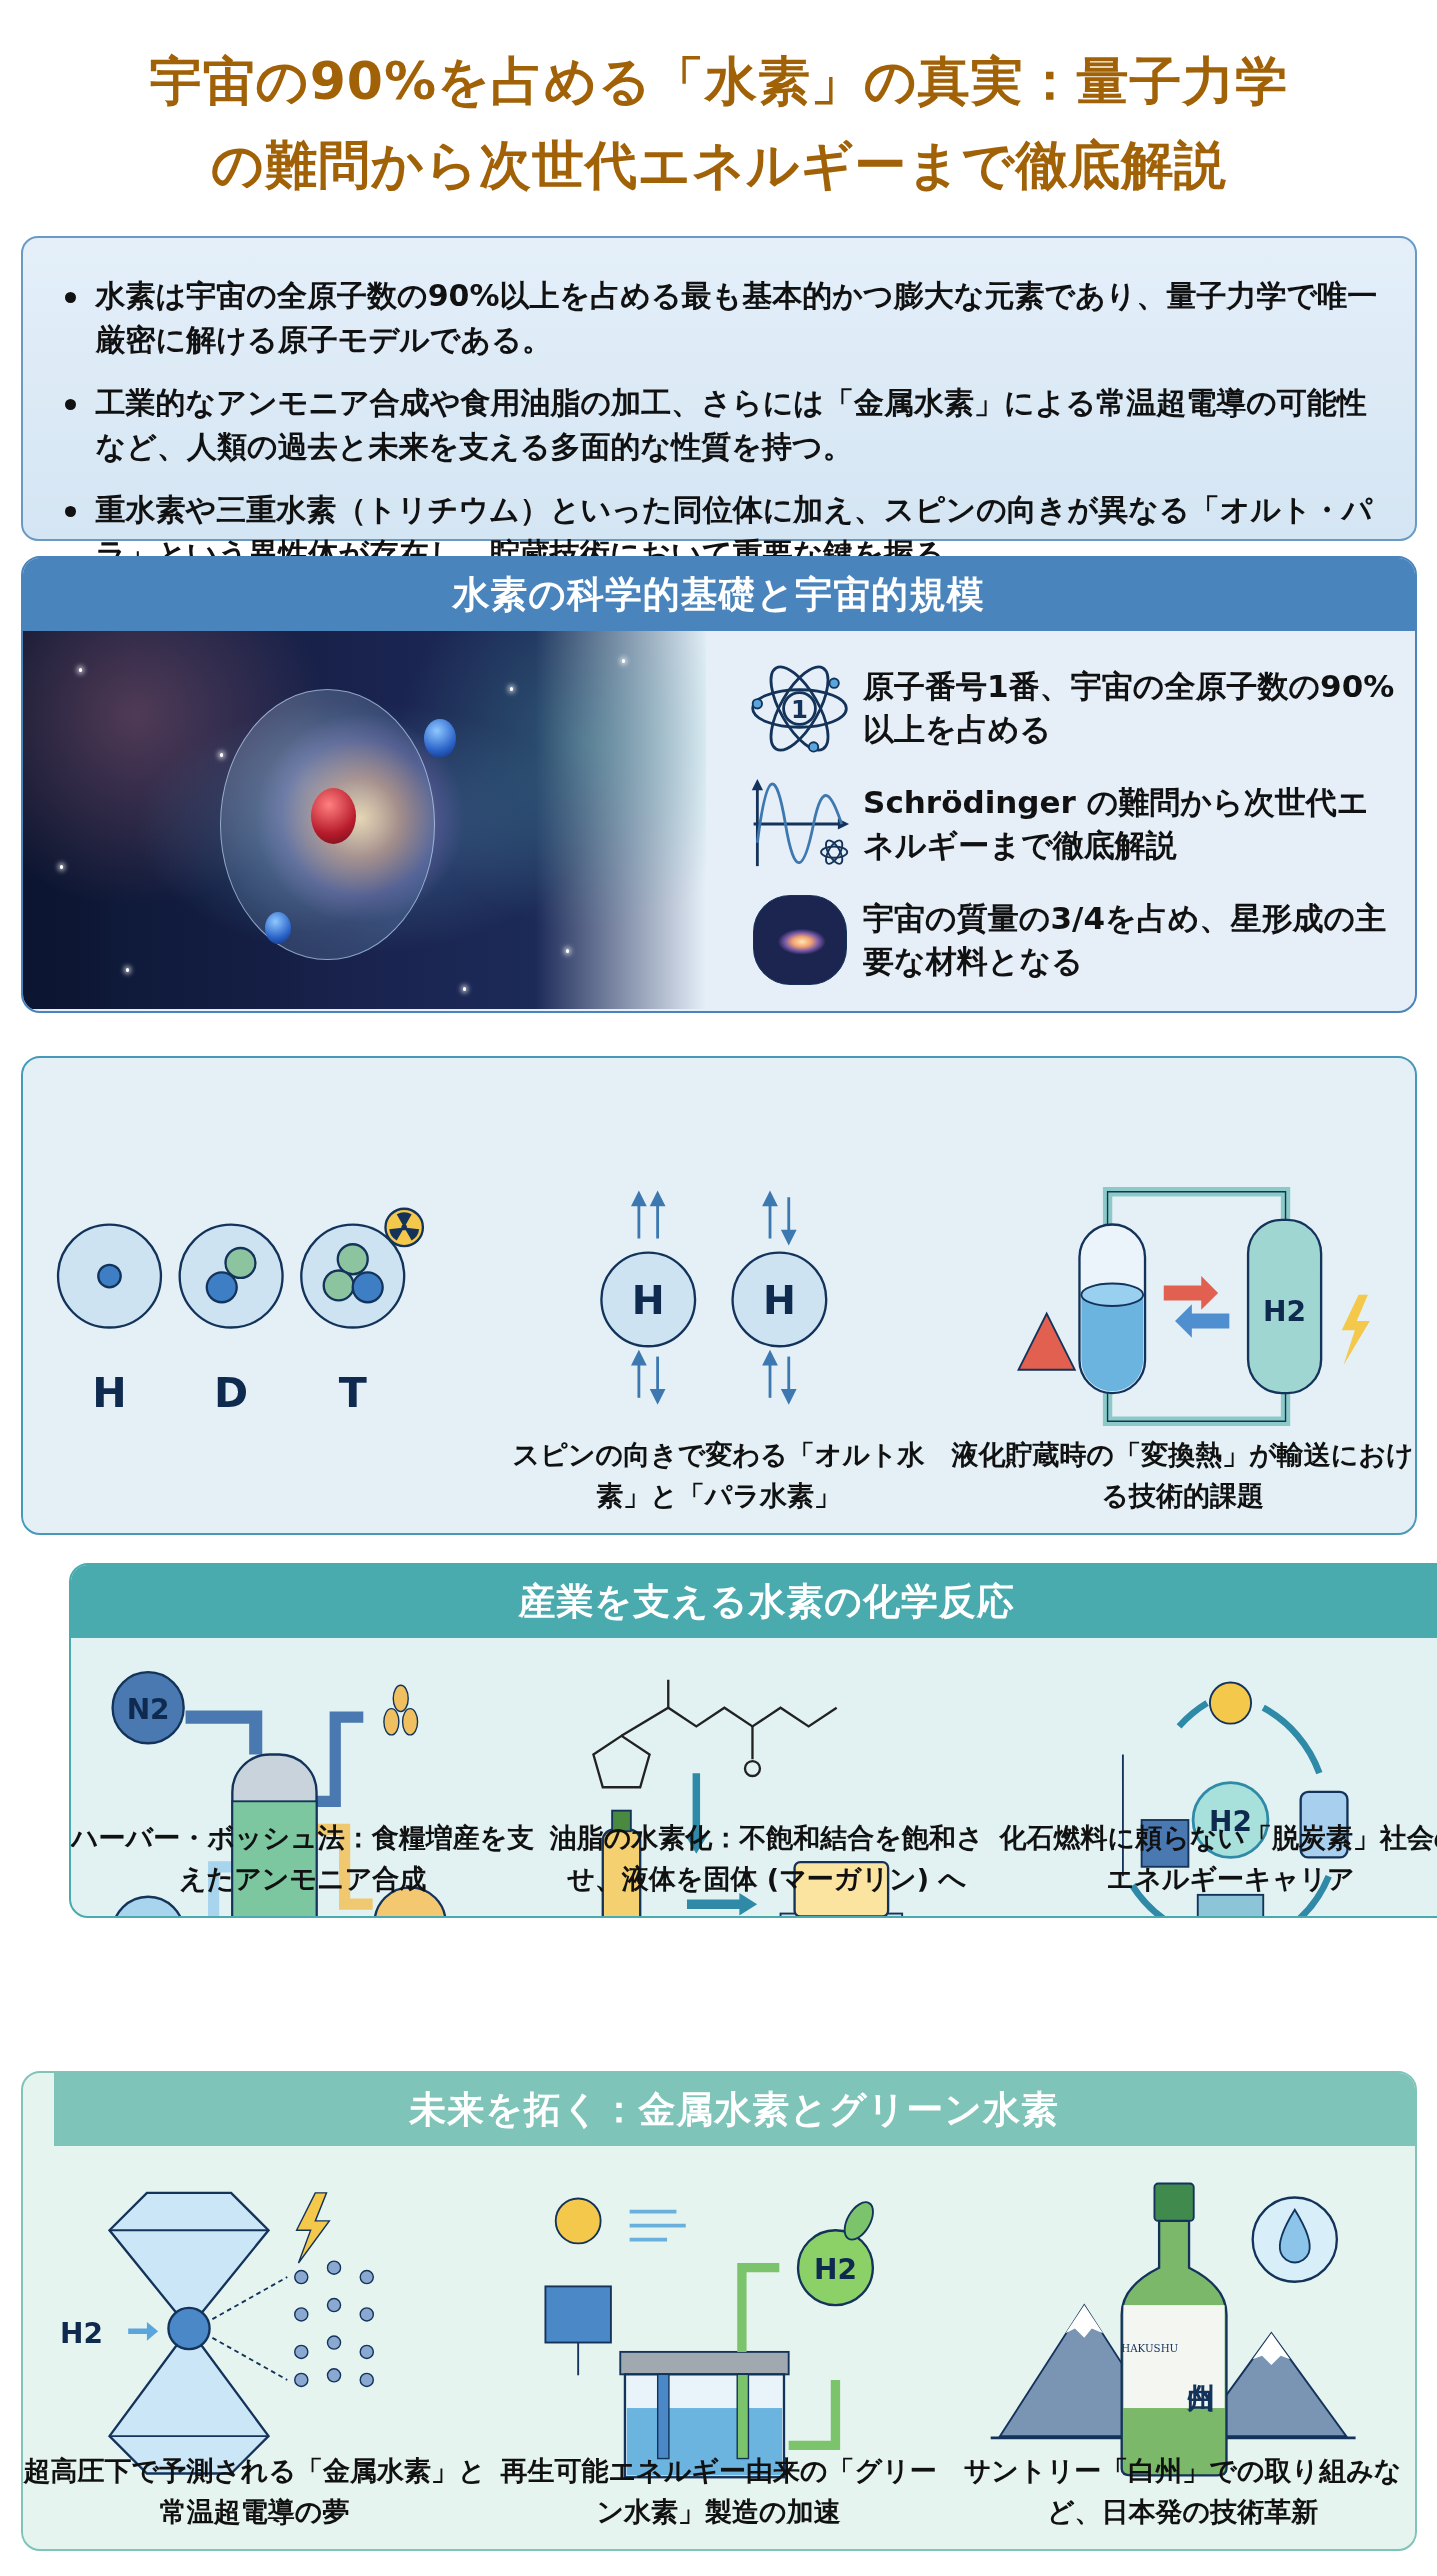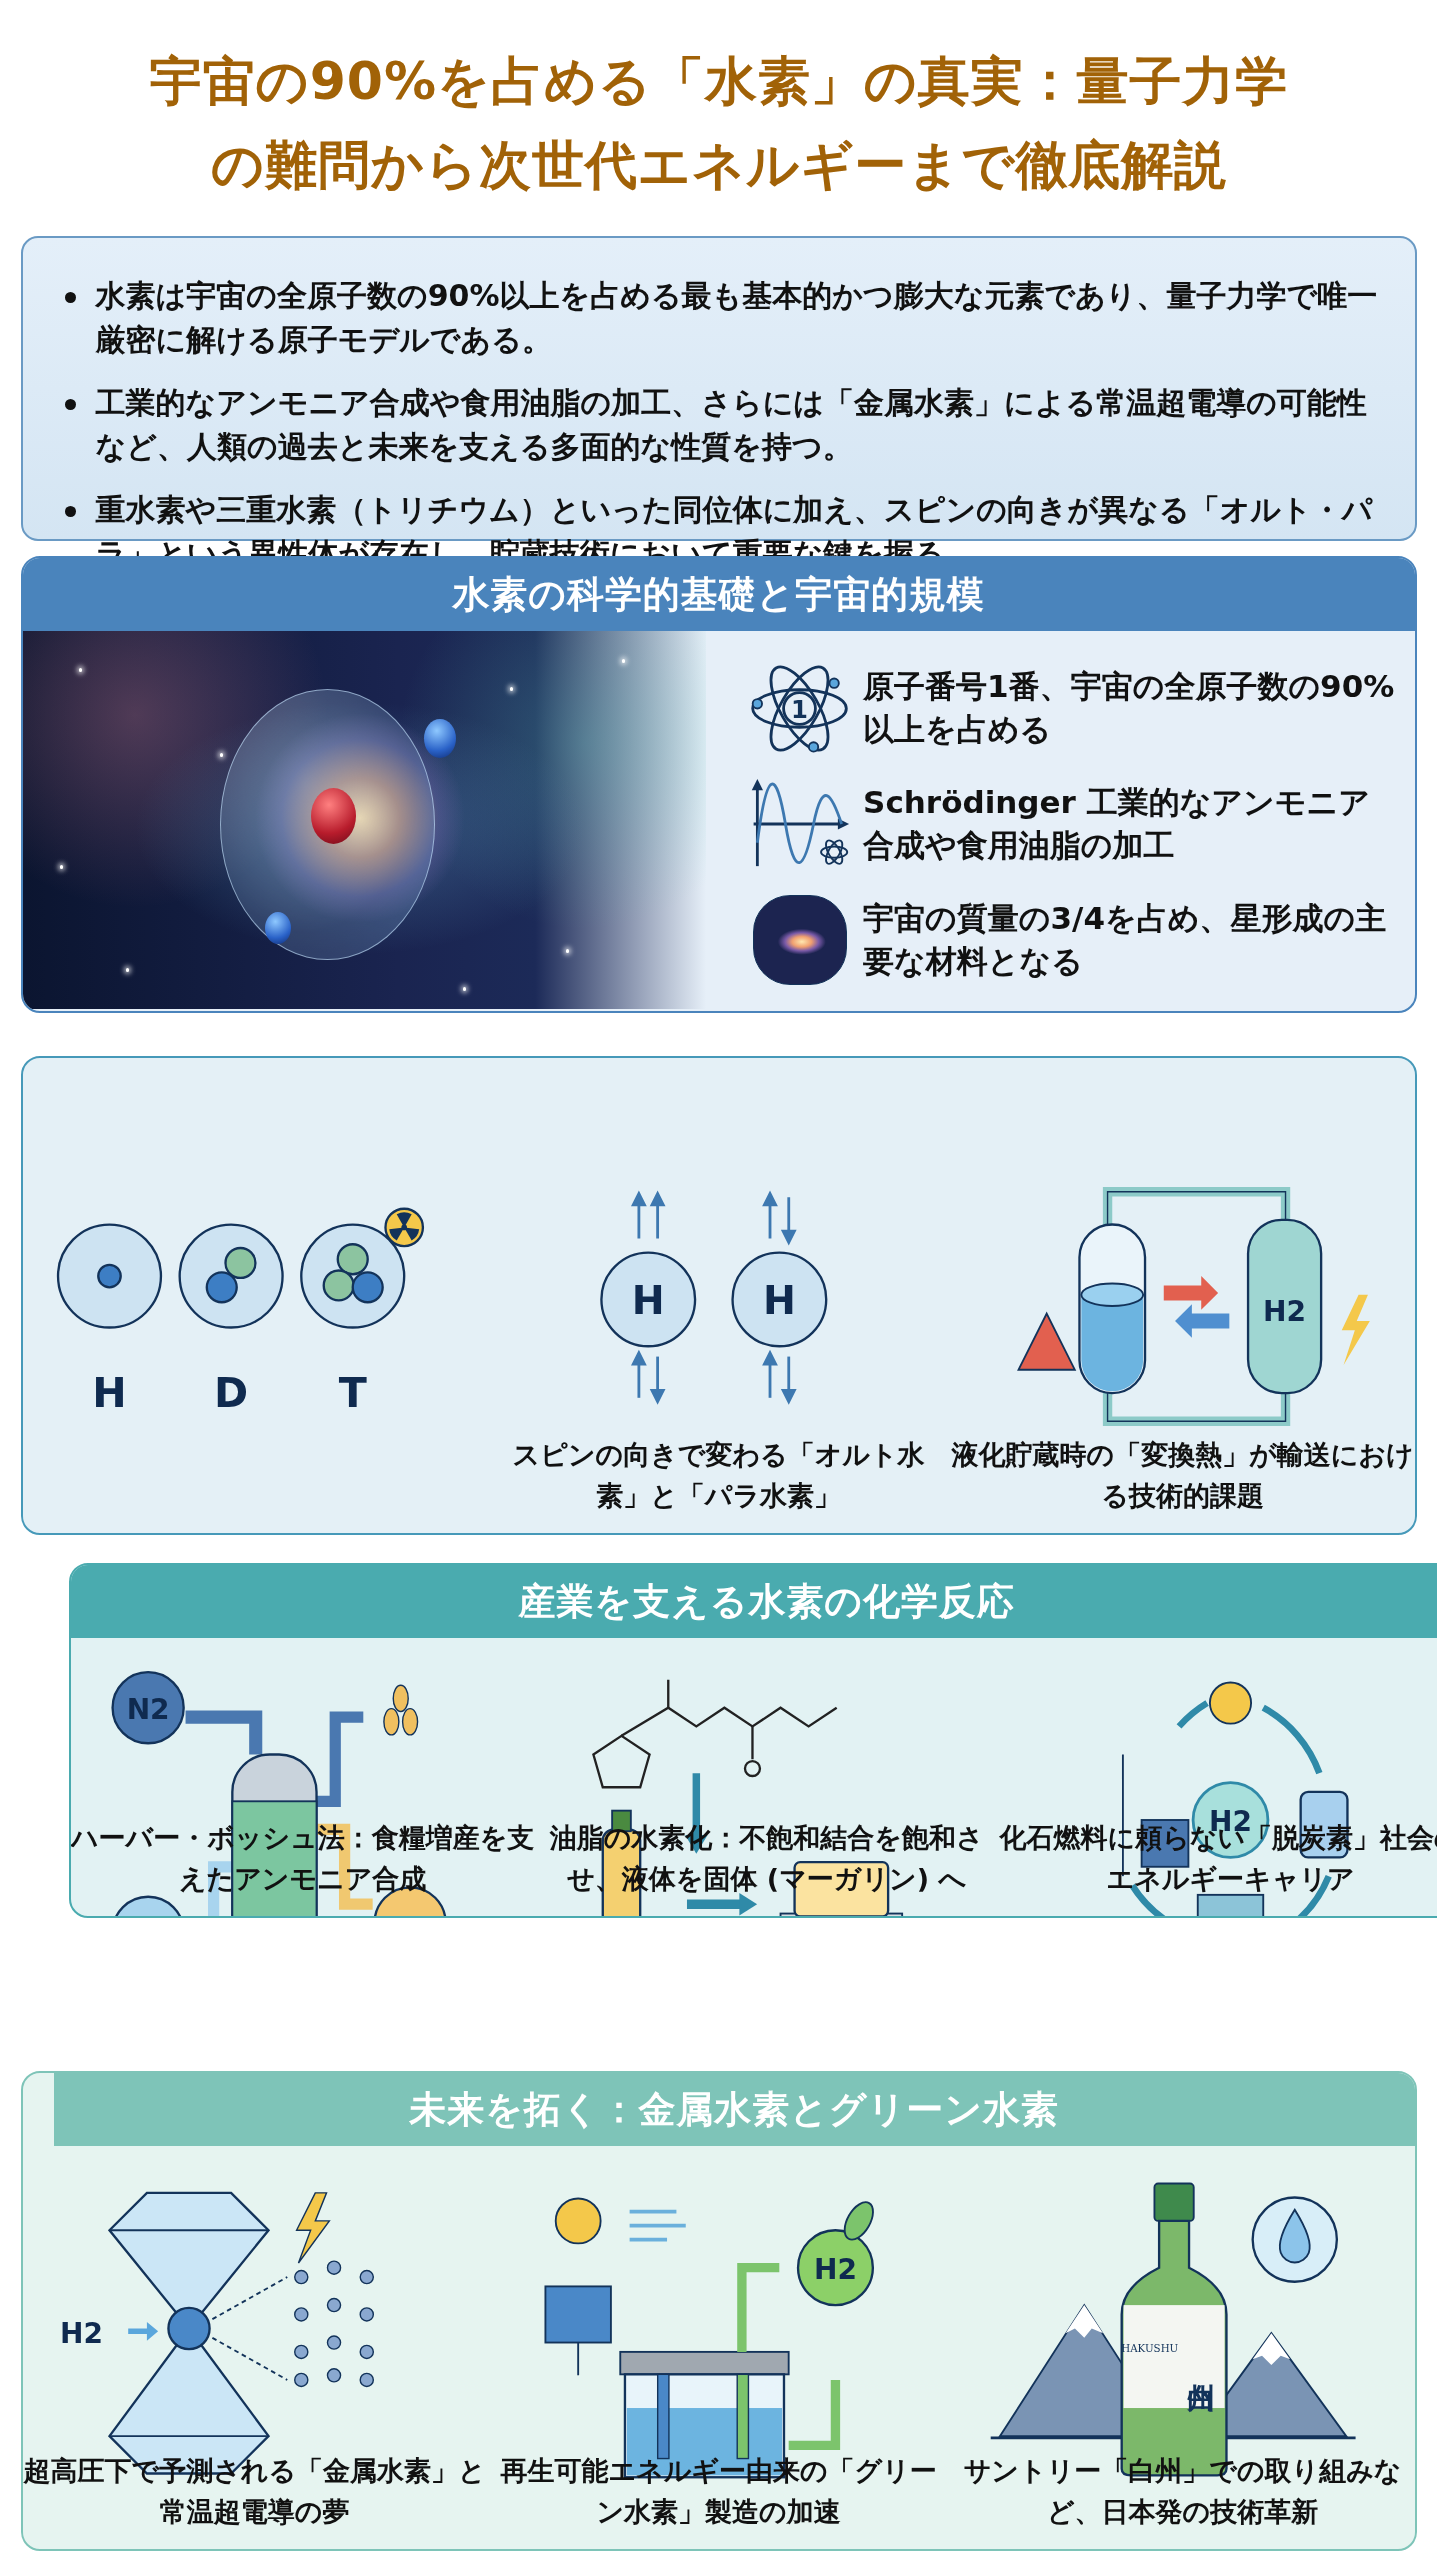--- a/index.html
+++ b/index.html
@@ -131,21 +131,21 @@
           <line x1="6" y1="50" x2="100" y2="50" stroke="#13335a" stroke-width="3"></line>
           <polygon points="108,50 96,44 96,56" fill="#13335a"></polygon>
           <path d="M10 70 C 20 -10, 30 -10, 40 50 S 60 100, 70 50 S 90 20, 100 50" fill="none" stroke="#3d78b0" stroke-width="3"></path>
           <g fill="none" stroke="#13335a" stroke-width="2">
             <ellipse cx="92" cy="80" rx="14" ry="6"></ellipse>
             <ellipse cx="92" cy="80" rx="14" ry="6" transform="rotate(60 92 80)"></ellipse>
             <ellipse cx="92" cy="80" rx="14" ry="6" transform="rotate(-60 92 80)"></ellipse>
           </g>
         </svg>
       </div>
-      <div class="tx">Schrödinger 工業的なアンモニア合成や食用油脂の加工</div>
+      <div class="tx">Schrödinger の難問から次世代エネルギーまで徹底解説</div>
     </div>
     <div class="fact">
       <div class="ic">
         <div style="width:94px;height:90px;border-radius:37px;background:radial-gradient(ellipse 24px 13px at 52% 52%, #ffe8b0, #f0a070 40%, #7a5aa8 70%, #1c2450 100%);border:1.9px solid #13335a;"></div>
       </div>
       <div class="tx">宇宙の質量の3/4を占め、星形成の主要な材料となる</div>
     </div>
   </div>
 </div>
 

